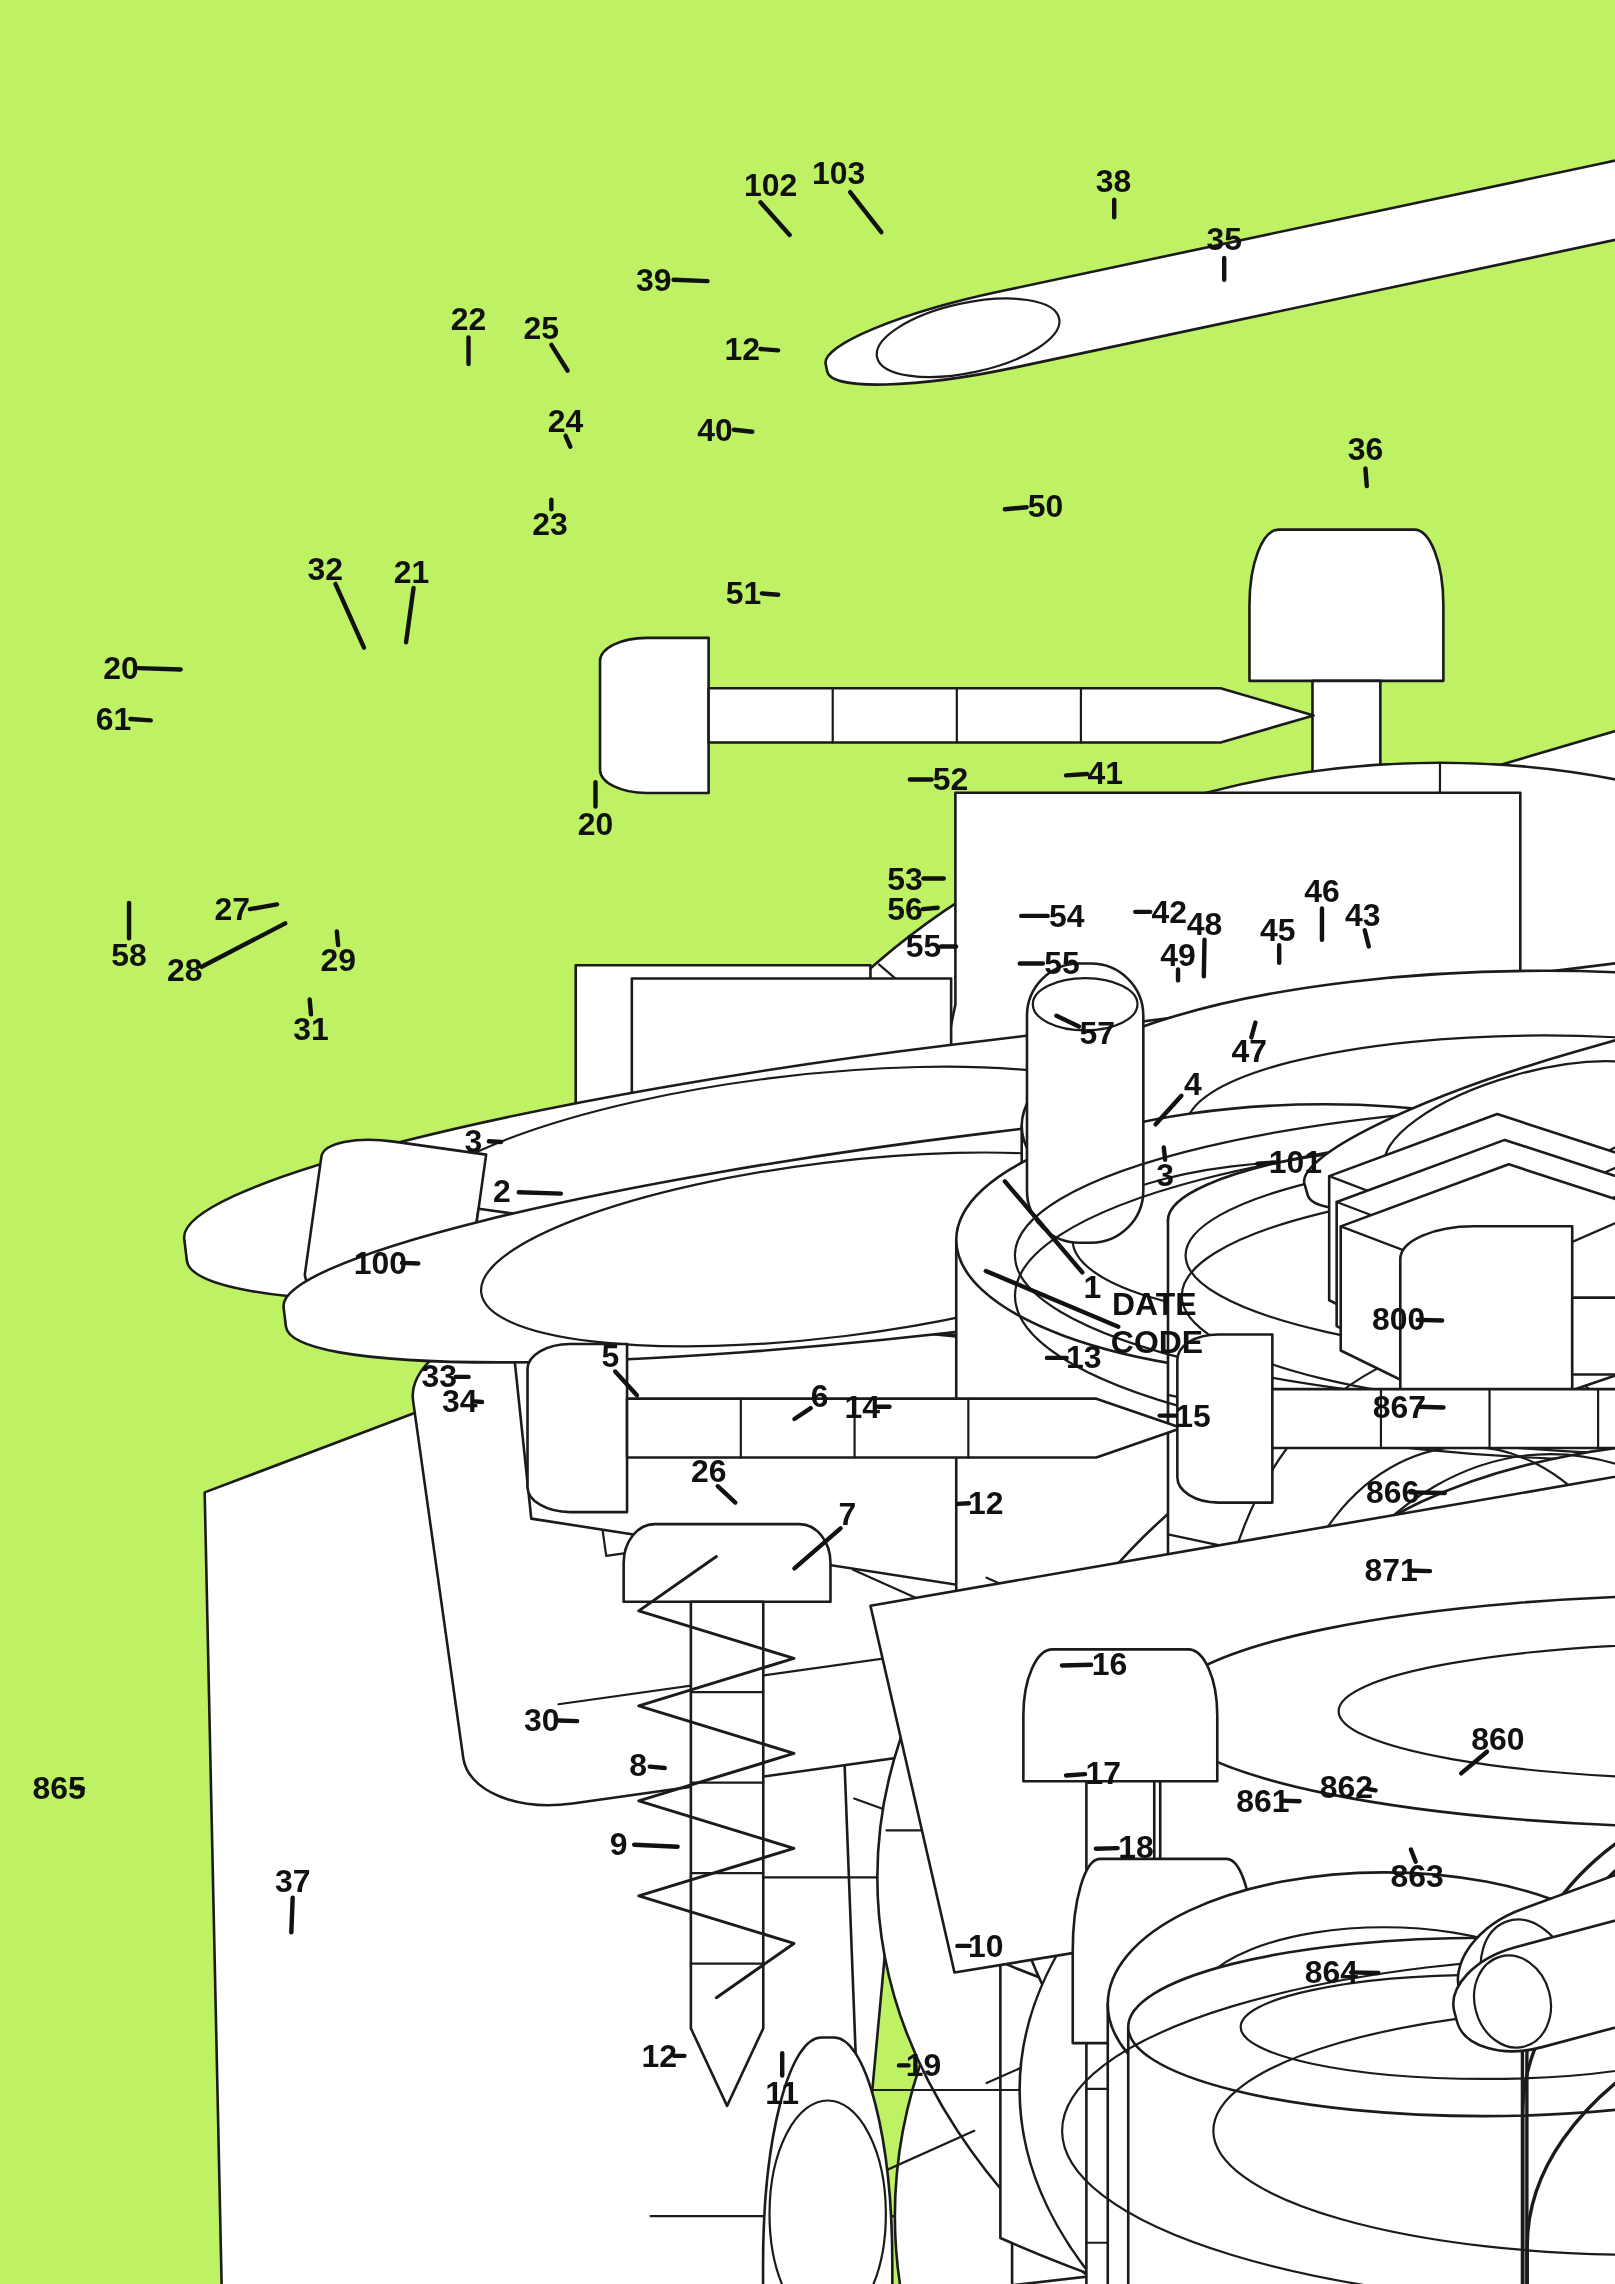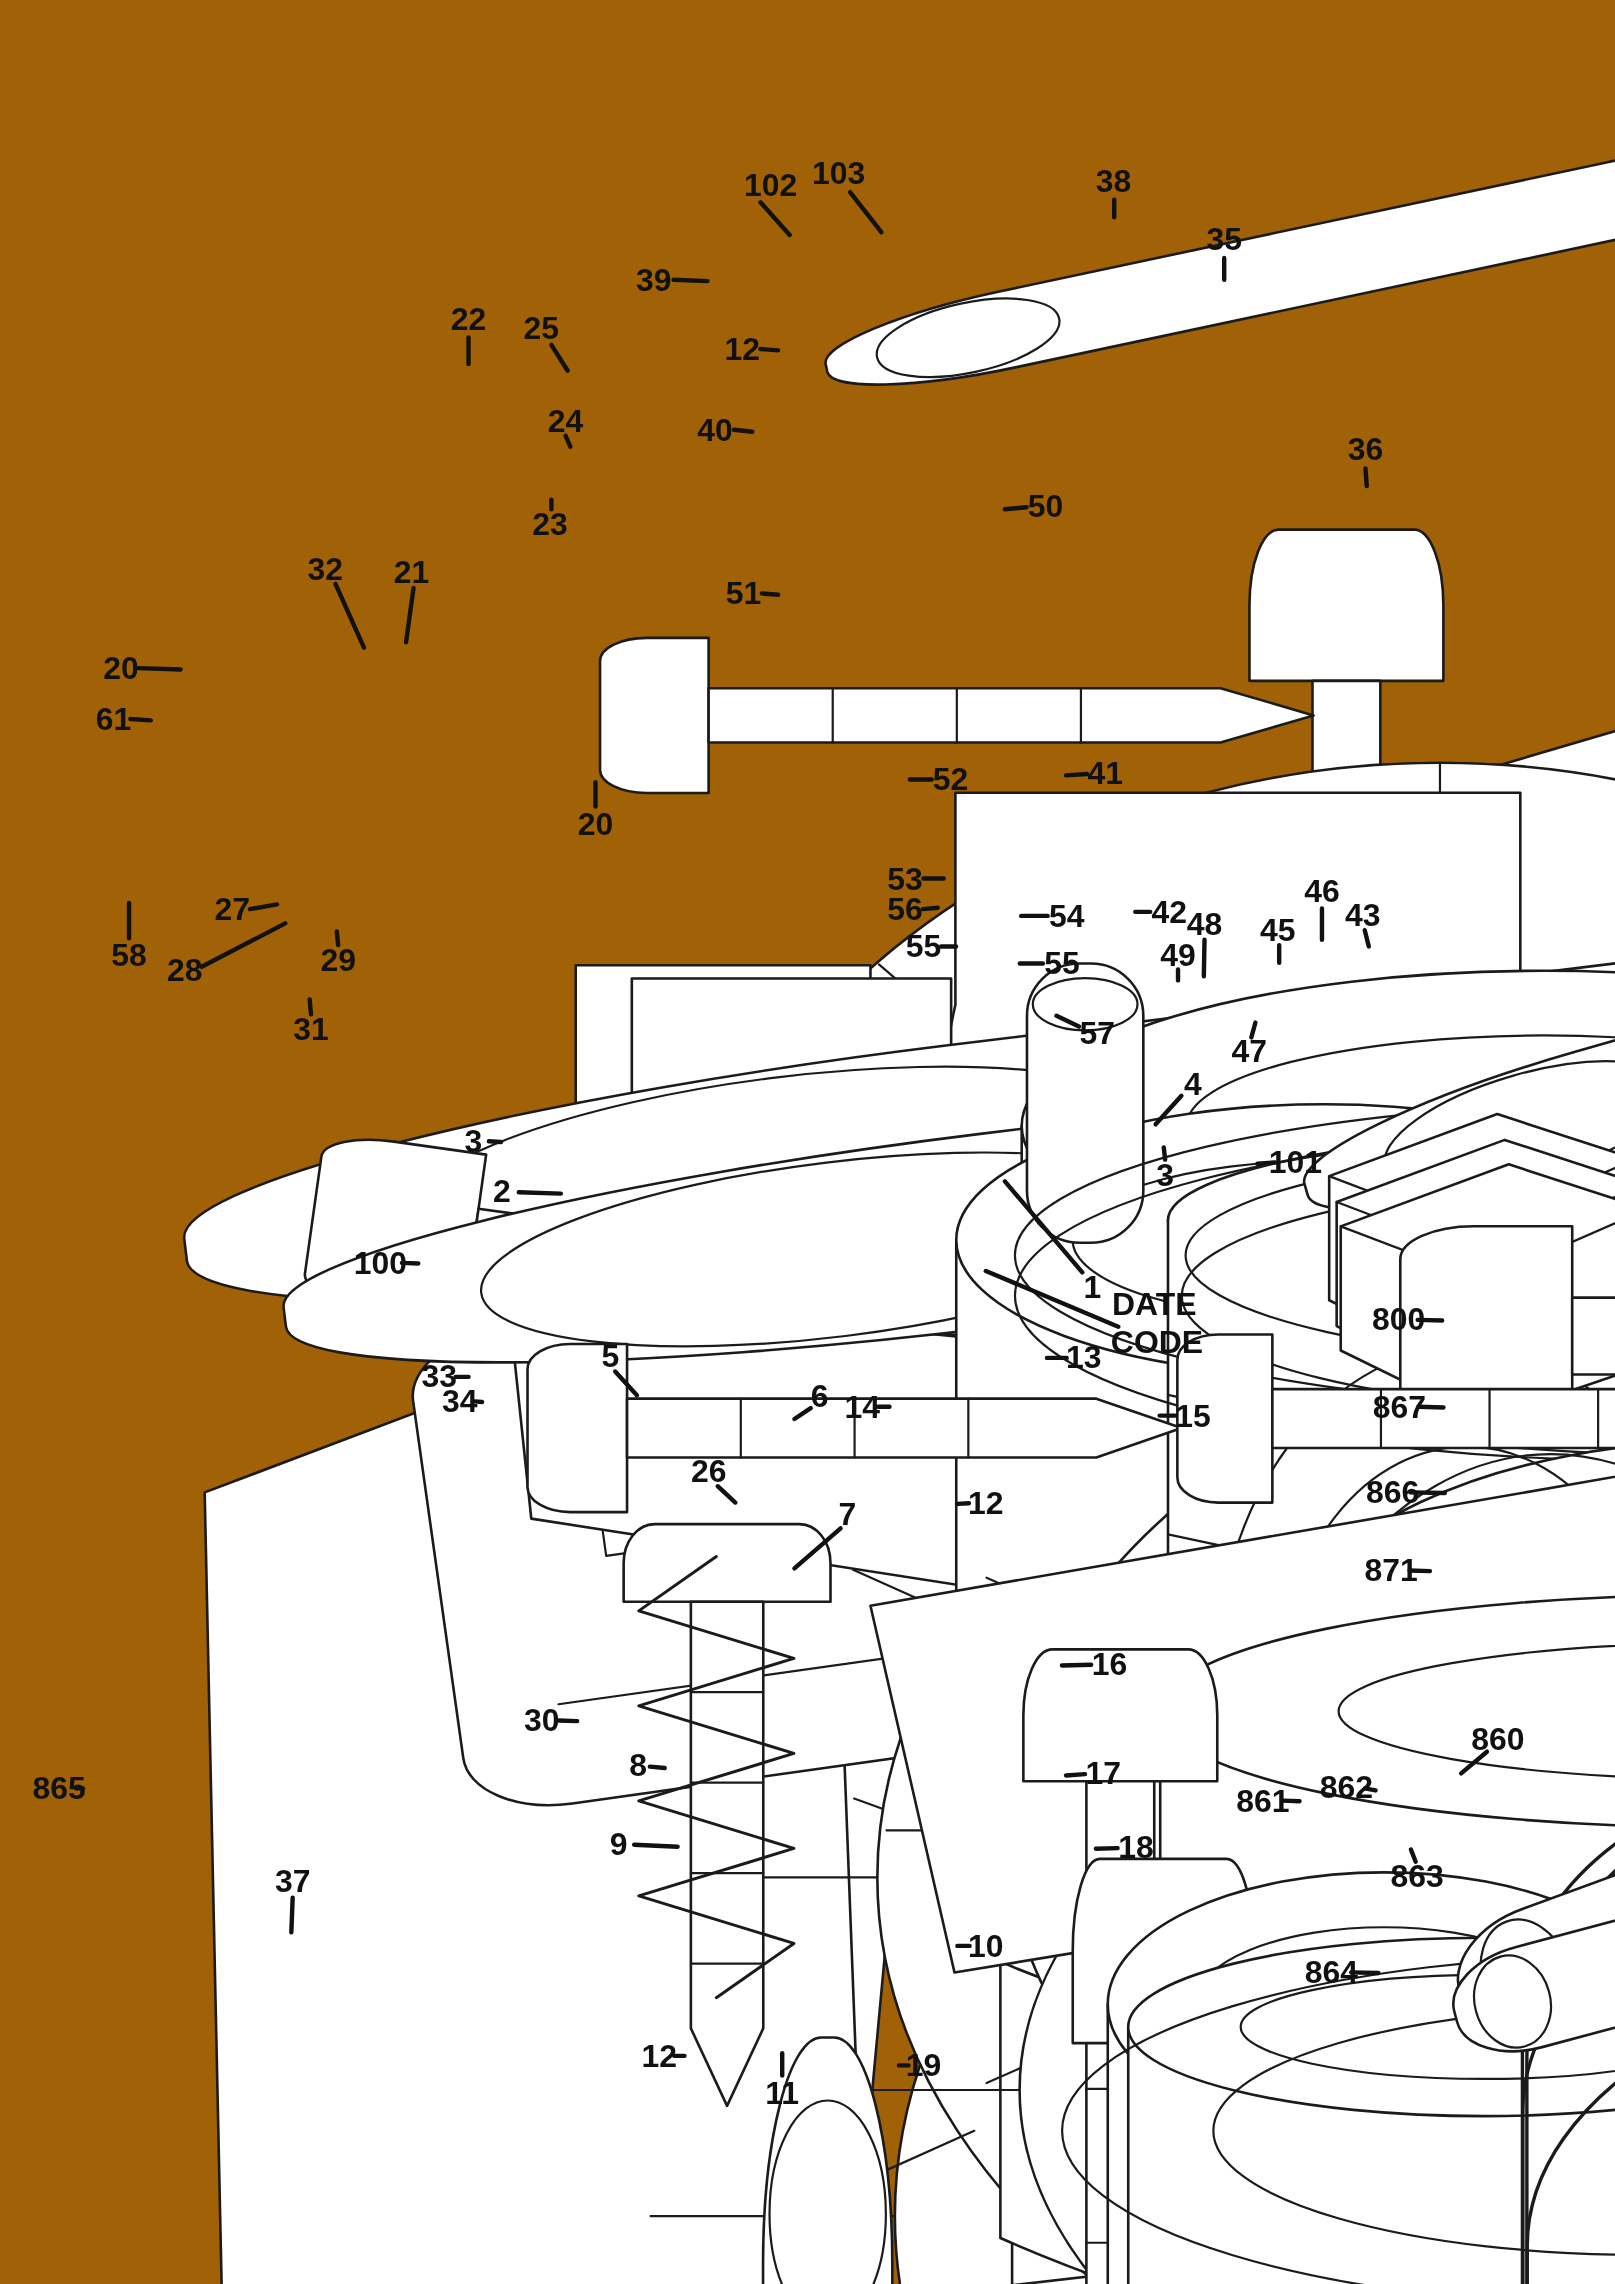--- a/index.html
+++ b/index.html
@@ -1,16 +1,16 @@
 <!DOCTYPE html>
 <html style="font-size:11px"><head>
 <meta charset="utf-8">
 <style>
   html,body{margin:0;padding:0;background:#ffffff;}
-  .stage{position:relative;width:1616px;height:2284px;background:#a16207;overflow:hidden;
+  .stage{position:relative;width:1616px;height:2284px;background:#bef264;overflow:hidden;
          font-family:"Liberation Sans",sans-serif;}
   svg{position:absolute;left:0;top:0;}
   .k{stroke:#1b1b1b;fill:#ffffff;stroke-width:2.6;stroke-linejoin:round;stroke-linecap:round;vector-effect:non-scaling-stroke;}
   .kn{stroke:#1b1b1b;fill:none;stroke-width:2.2;stroke-linejoin:round;stroke-linecap:round;vector-effect:non-scaling-stroke;}
   .lead{stroke:#111111;stroke-width:6.5;fill:none;stroke-linecap:round;}
   .lbl{fill:#111111;font-family:"Liberation Sans",sans-serif;font-weight:bold;font-size:47px;}
 </style>
 </head>
 <body>
 

